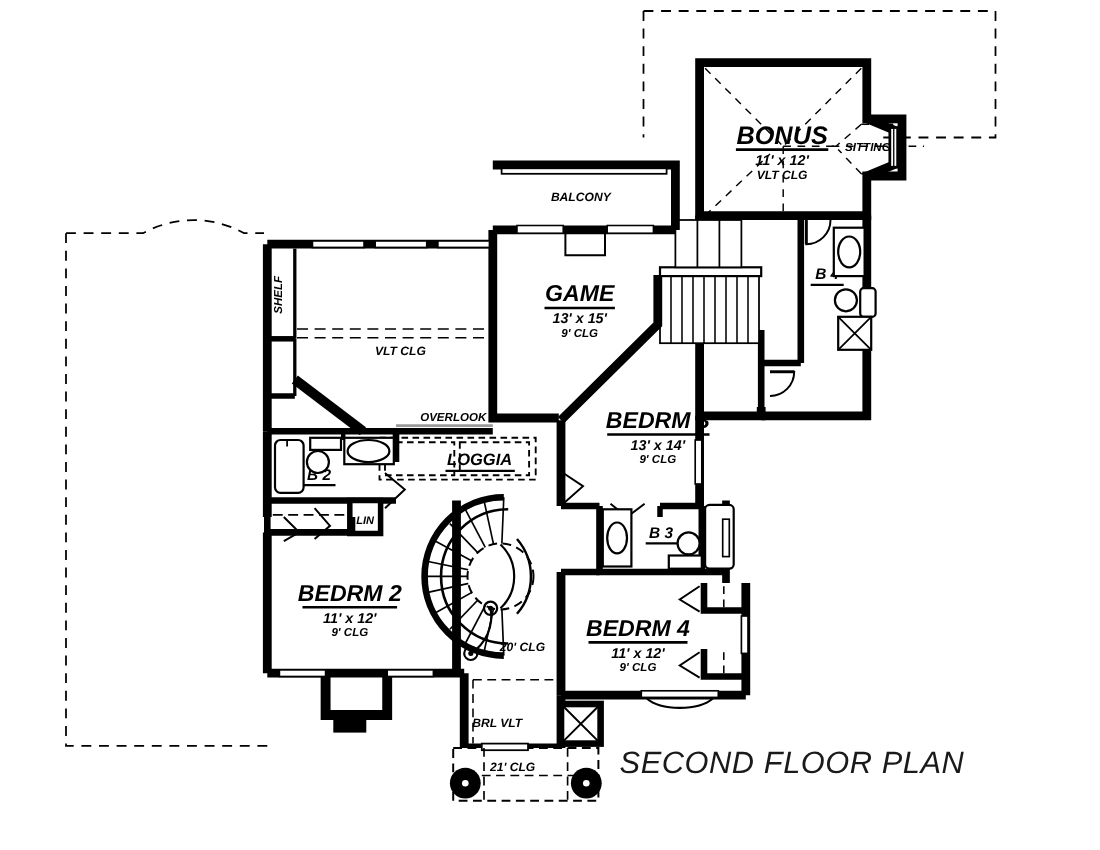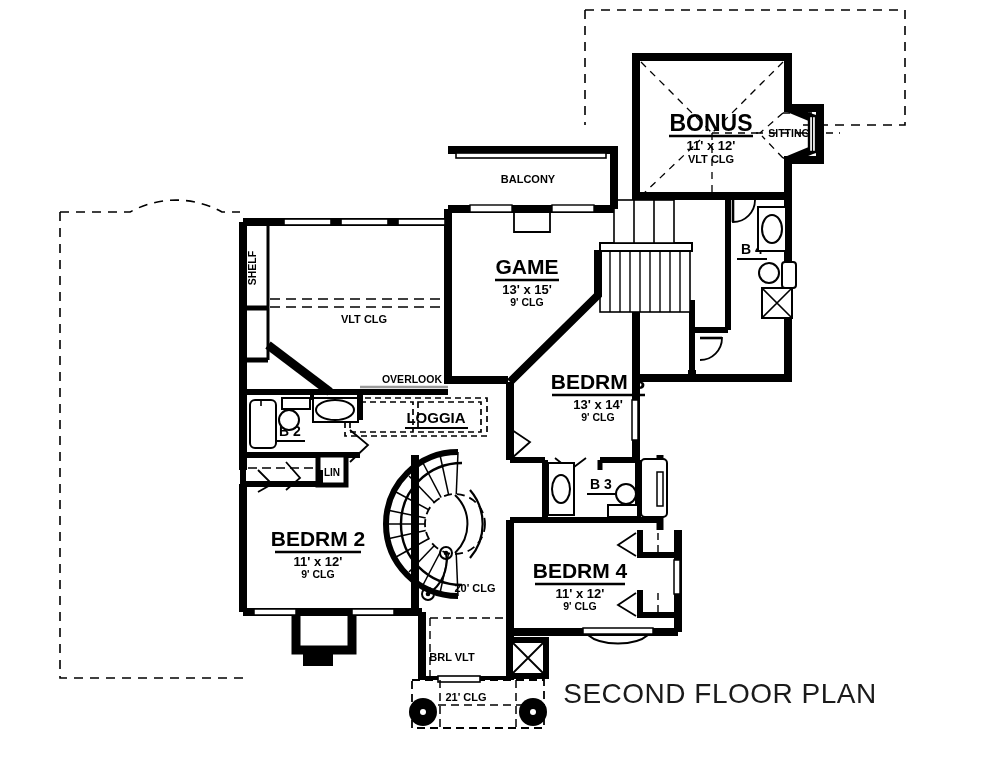--- a/index.html
+++ b/index.html
@@ -1,18 +1,18 @@
 <!DOCTYPE html>
 <html><head>
 <meta charset="utf-8">
 <title>Second Floor Plan</title>
 <style>
   html,body{margin:0;padding:0;background:#ffffff;}
   body{font-family:"Liberation Sans",sans-serif;}
-  #plan-root{position:relative;width:1000px;height:758px;background:#fefefe;overflow:hidden;}
+  #plan-root{position:relative;width:1000px;height:758px;background:#fefefe;overflow:hidden;font-style:italic;}
   svg{display:block;}
   .rm-name{font-family:"Liberation Sans",sans-serif;font-weight:bold;fill:#000;text-anchor:middle;}
   .rm-dim{font-family:"Liberation Sans",sans-serif;font-weight:bold;fill:#000;text-anchor:middle;}
   .rm-clg{font-family:"Liberation Sans",sans-serif;font-weight:bold;fill:#000;text-anchor:middle;}
   .sm-lab{font-family:"Liberation Sans",sans-serif;font-weight:bold;fill:#000;text-anchor:middle;}
   .title-lab{font-family:"Liberation Sans",sans-serif;fill:#1a1a1a;text-anchor:middle;letter-spacing:0.5px;}
 </style>
 </head>
 <body>
 

